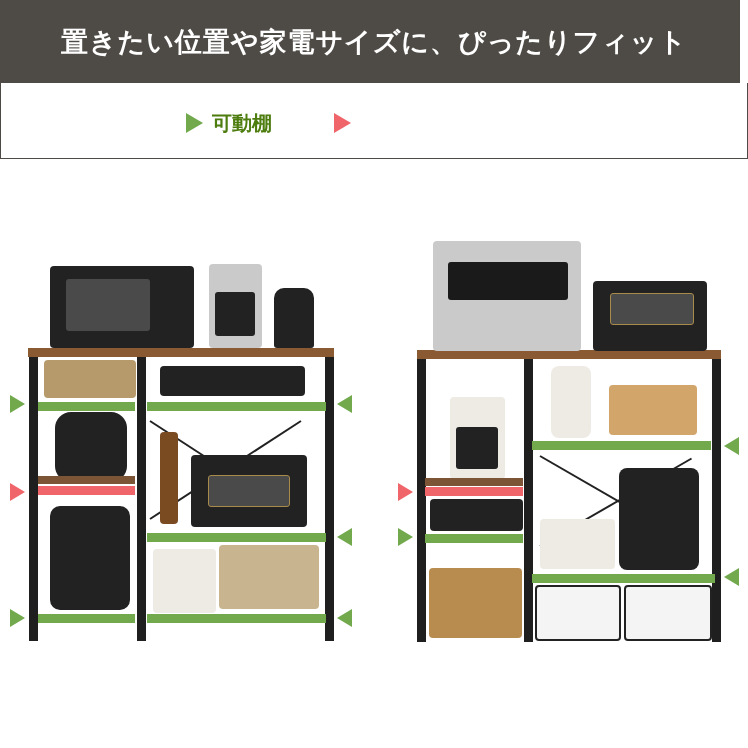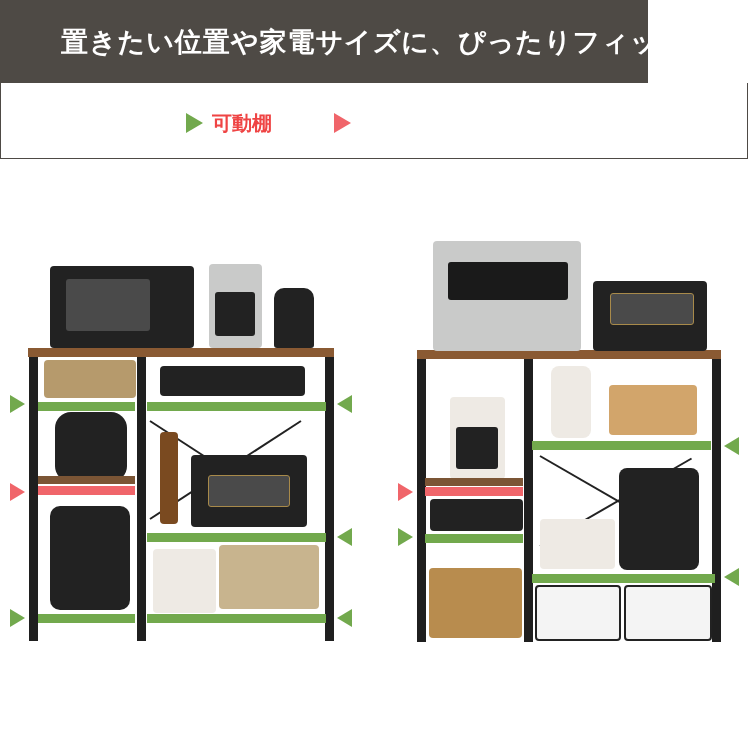--- a/index.html
+++ b/index.html
@@ -1,22 +1,22 @@
 <!DOCTYPE html>
 <html><head>
 <meta charset="utf-8">
 <style>
   html, body { margin: 0; padding: 0; }
   body { width: 748px; height: 748px; background: #ffffff; position: relative; overflow: hidden; font-family: "DejaVu Sans", sans-serif; }
-  .header { position: absolute; left: 0; top: 0; width: 648px; height: 83px; background: #4e4a45; }
+  .header { position: absolute; left: 0; top: 0; width: 740px; height: 83px; background: #4e4a45; }
   .header-title { position: absolute; left: 0; top: 0; width: 748px; height: 83px; line-height: 83px; text-align: center; color: #ffffff; font-size: 27px; font-weight: bold; letter-spacing: 1px; }
   .legend-box { position: absolute; left: 0; top: 83px; width: 746px; height: 75px; border: 1px solid #4e4a45; border-top: none; background: #fff; }
   .legend { position: absolute; top: 108px; height: 30px; display: flex; align-items: center; font-size: 20px; font-weight: bold; }
   .legend .tri { width: 0; height: 0; border-top: 10px solid transparent; border-bottom: 10px solid transparent; border-left: 17px solid; margin-right: 9px; }
-  .green { color: #ef4444; }
+  .green { color: #4d7c0f; }
   .red { color: #f0656a; }
   .tri.green { border-left-color: #72a94d; }
   .tri.red { border-left-color: #f0656a; }
   .post { position: absolute; background: #1f1f1f; width: 9px; }
   .top-board { position: absolute; background: #8a5a33; height: 9px; }
   .board { position: absolute; background: #7b5535; height: 8px; }
   .bar-green { position: absolute; background: #72a94d; height: 9px; }
   .bar-red { position: absolute; background: #f0656a; height: 9px; }
   .ml { position: absolute; width: 0; height: 0; border-top: 9px solid transparent; border-bottom: 9px solid transparent; border-left: 15px solid #72a94d; }
   .ml.red { border-left-color: #f0656a; }

